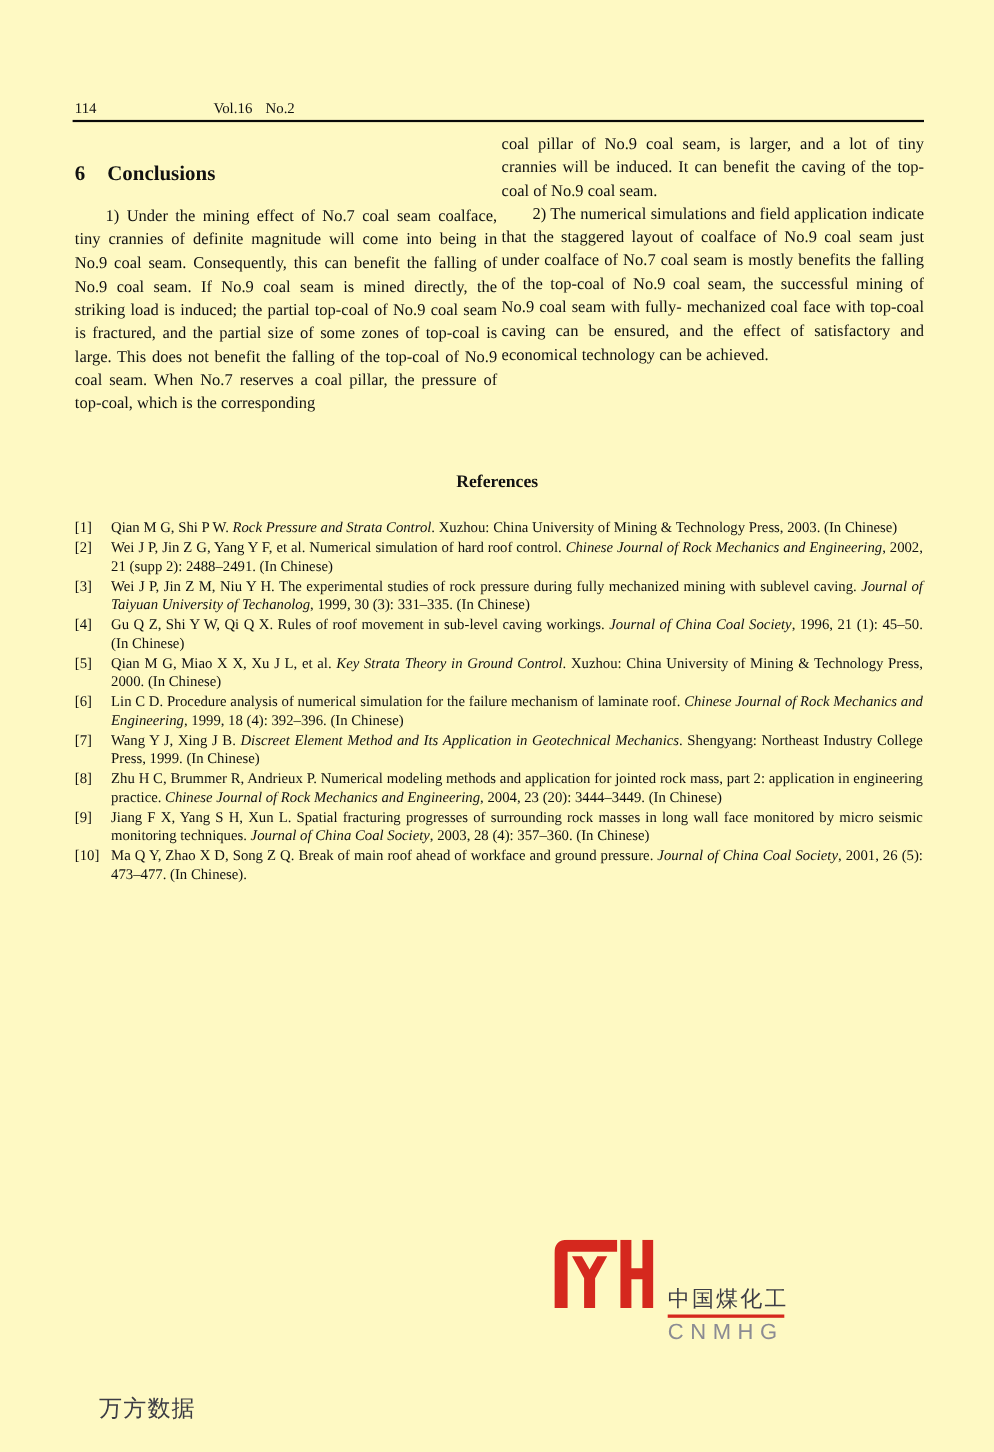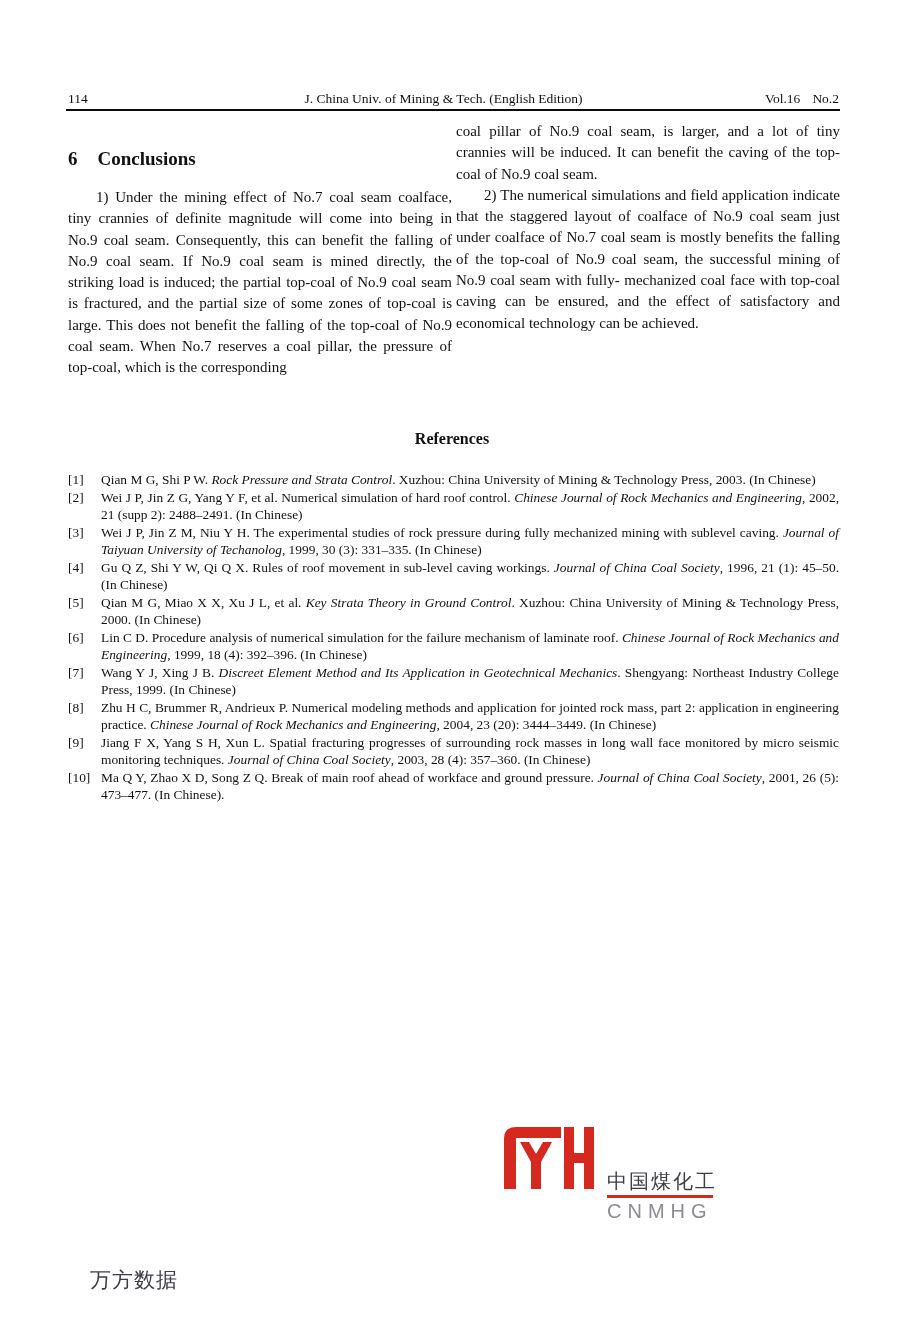--- a/index.html
+++ b/index.html
@@ -1,19 +1,19 @@
 <!DOCTYPE html>
 <html><head>
 <meta charset="utf-8">
 <style>
   html,body{margin:0;padding:0;background:#e8e8e8;}
   .page{
     position:relative;
     width:904px;height:1320px;
-    background:#ffffff;
+    background:#fef9c3;
     font-family:"Liberation Serif", serif;
     color:#111;
     overflow:hidden;
   }
 
   
   .running-head{
     position:absolute;top:91px;left:68px;width:771px;
     display:flex;align-items:baseline;
     font-size:13.5px;
@@ -87,21 +87,20 @@
     font-size:21px;letter-spacing:1px;color:#3c3c44;
   }
 </style>
 </head>
 <body>
 
 <div class="page">
 
   <div class="running-head">
     <span class="page-no">114</span>
-    <span class="journal">J. China Univ. of Mining &amp; Tech. (English Edition)</span>
     <span class="volissue"><span class="vol">Vol.16</span><span class="issue">No.2</span></span>
   </div>
   <div class="head-rule"></div>
 
   <div class="col col-left">
     <h2 class="sec-heading"><span class="sec-num">6</span><span>Conclusions</span></h2>
     <p class="indent">1) Under the mining effect of No.7 coal seam coalface, tiny crannies of definite magnitude will come into being in No.9 coal seam. Consequently, this can benefit the falling of No.9 coal seam. If No.9 coal seam is mined directly, the striking load is induced; the partial top-coal of No.9 coal seam is fractured, and the partial size of some zones of top-coal is large. This does not benefit the falling of the top-coal of No.9 coal seam. When No.7 reserves a coal pillar, the pressure of top-coal, which is the corresponding</p>
   </div>
 
   <div class="col col-right">

